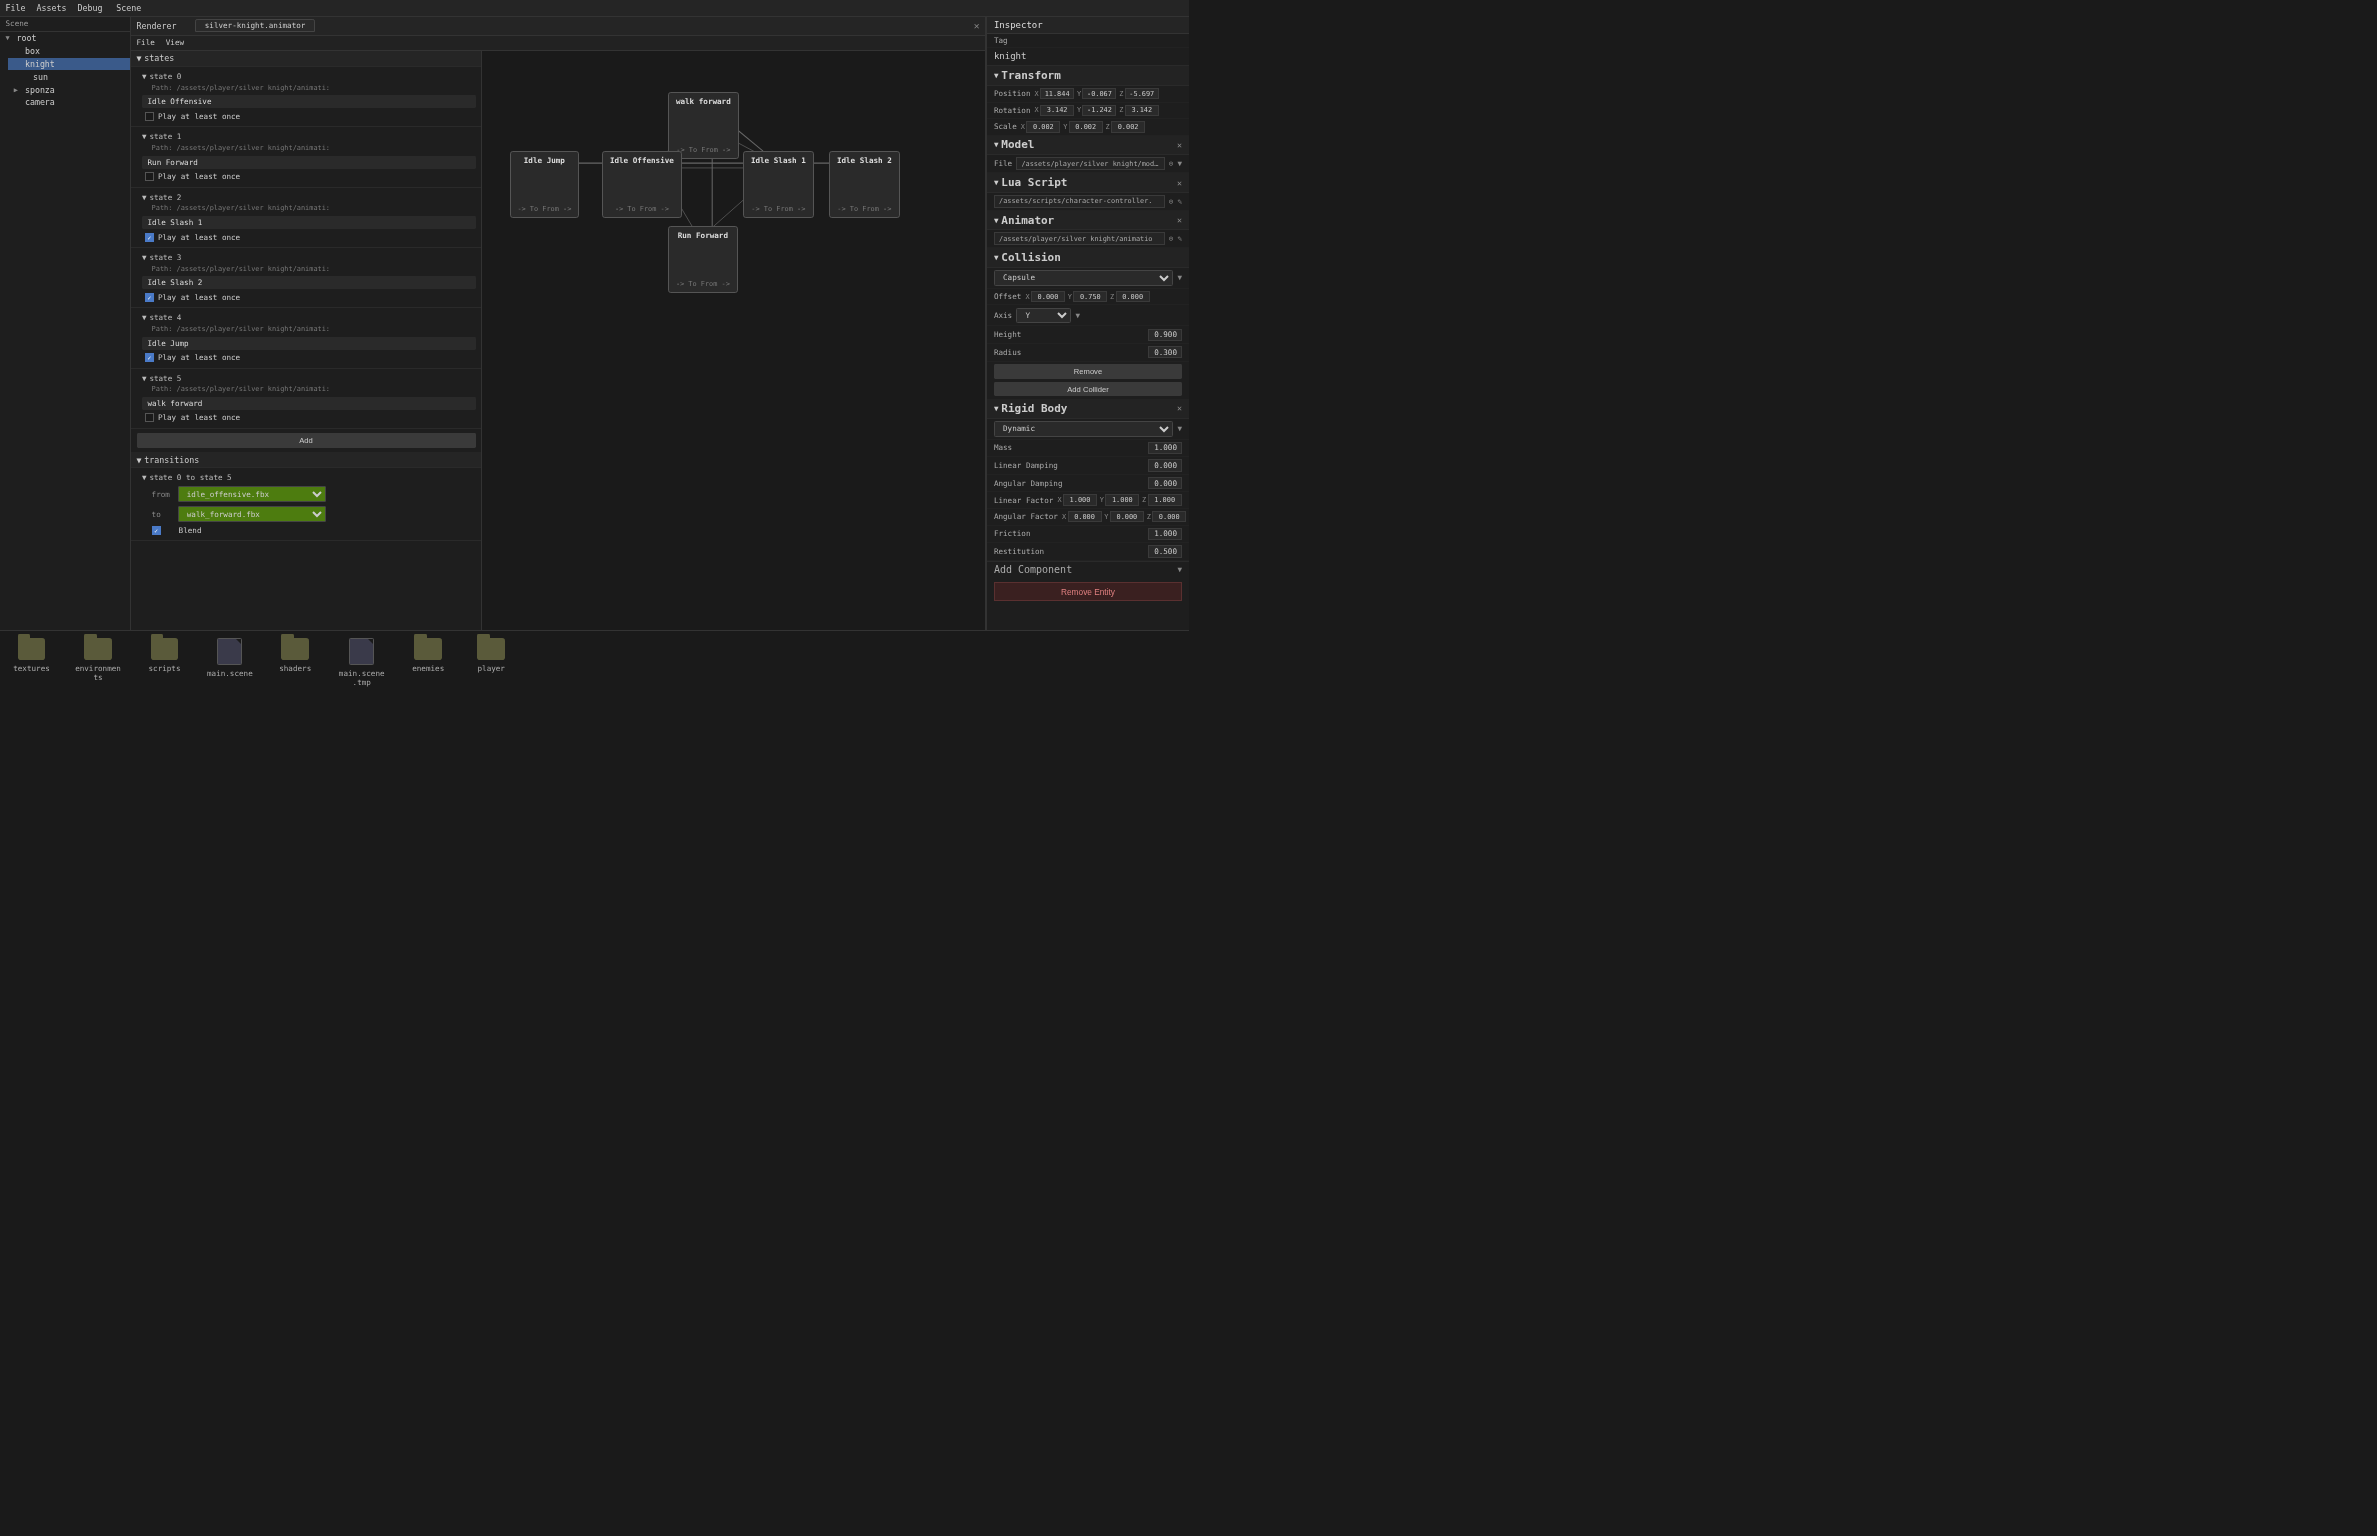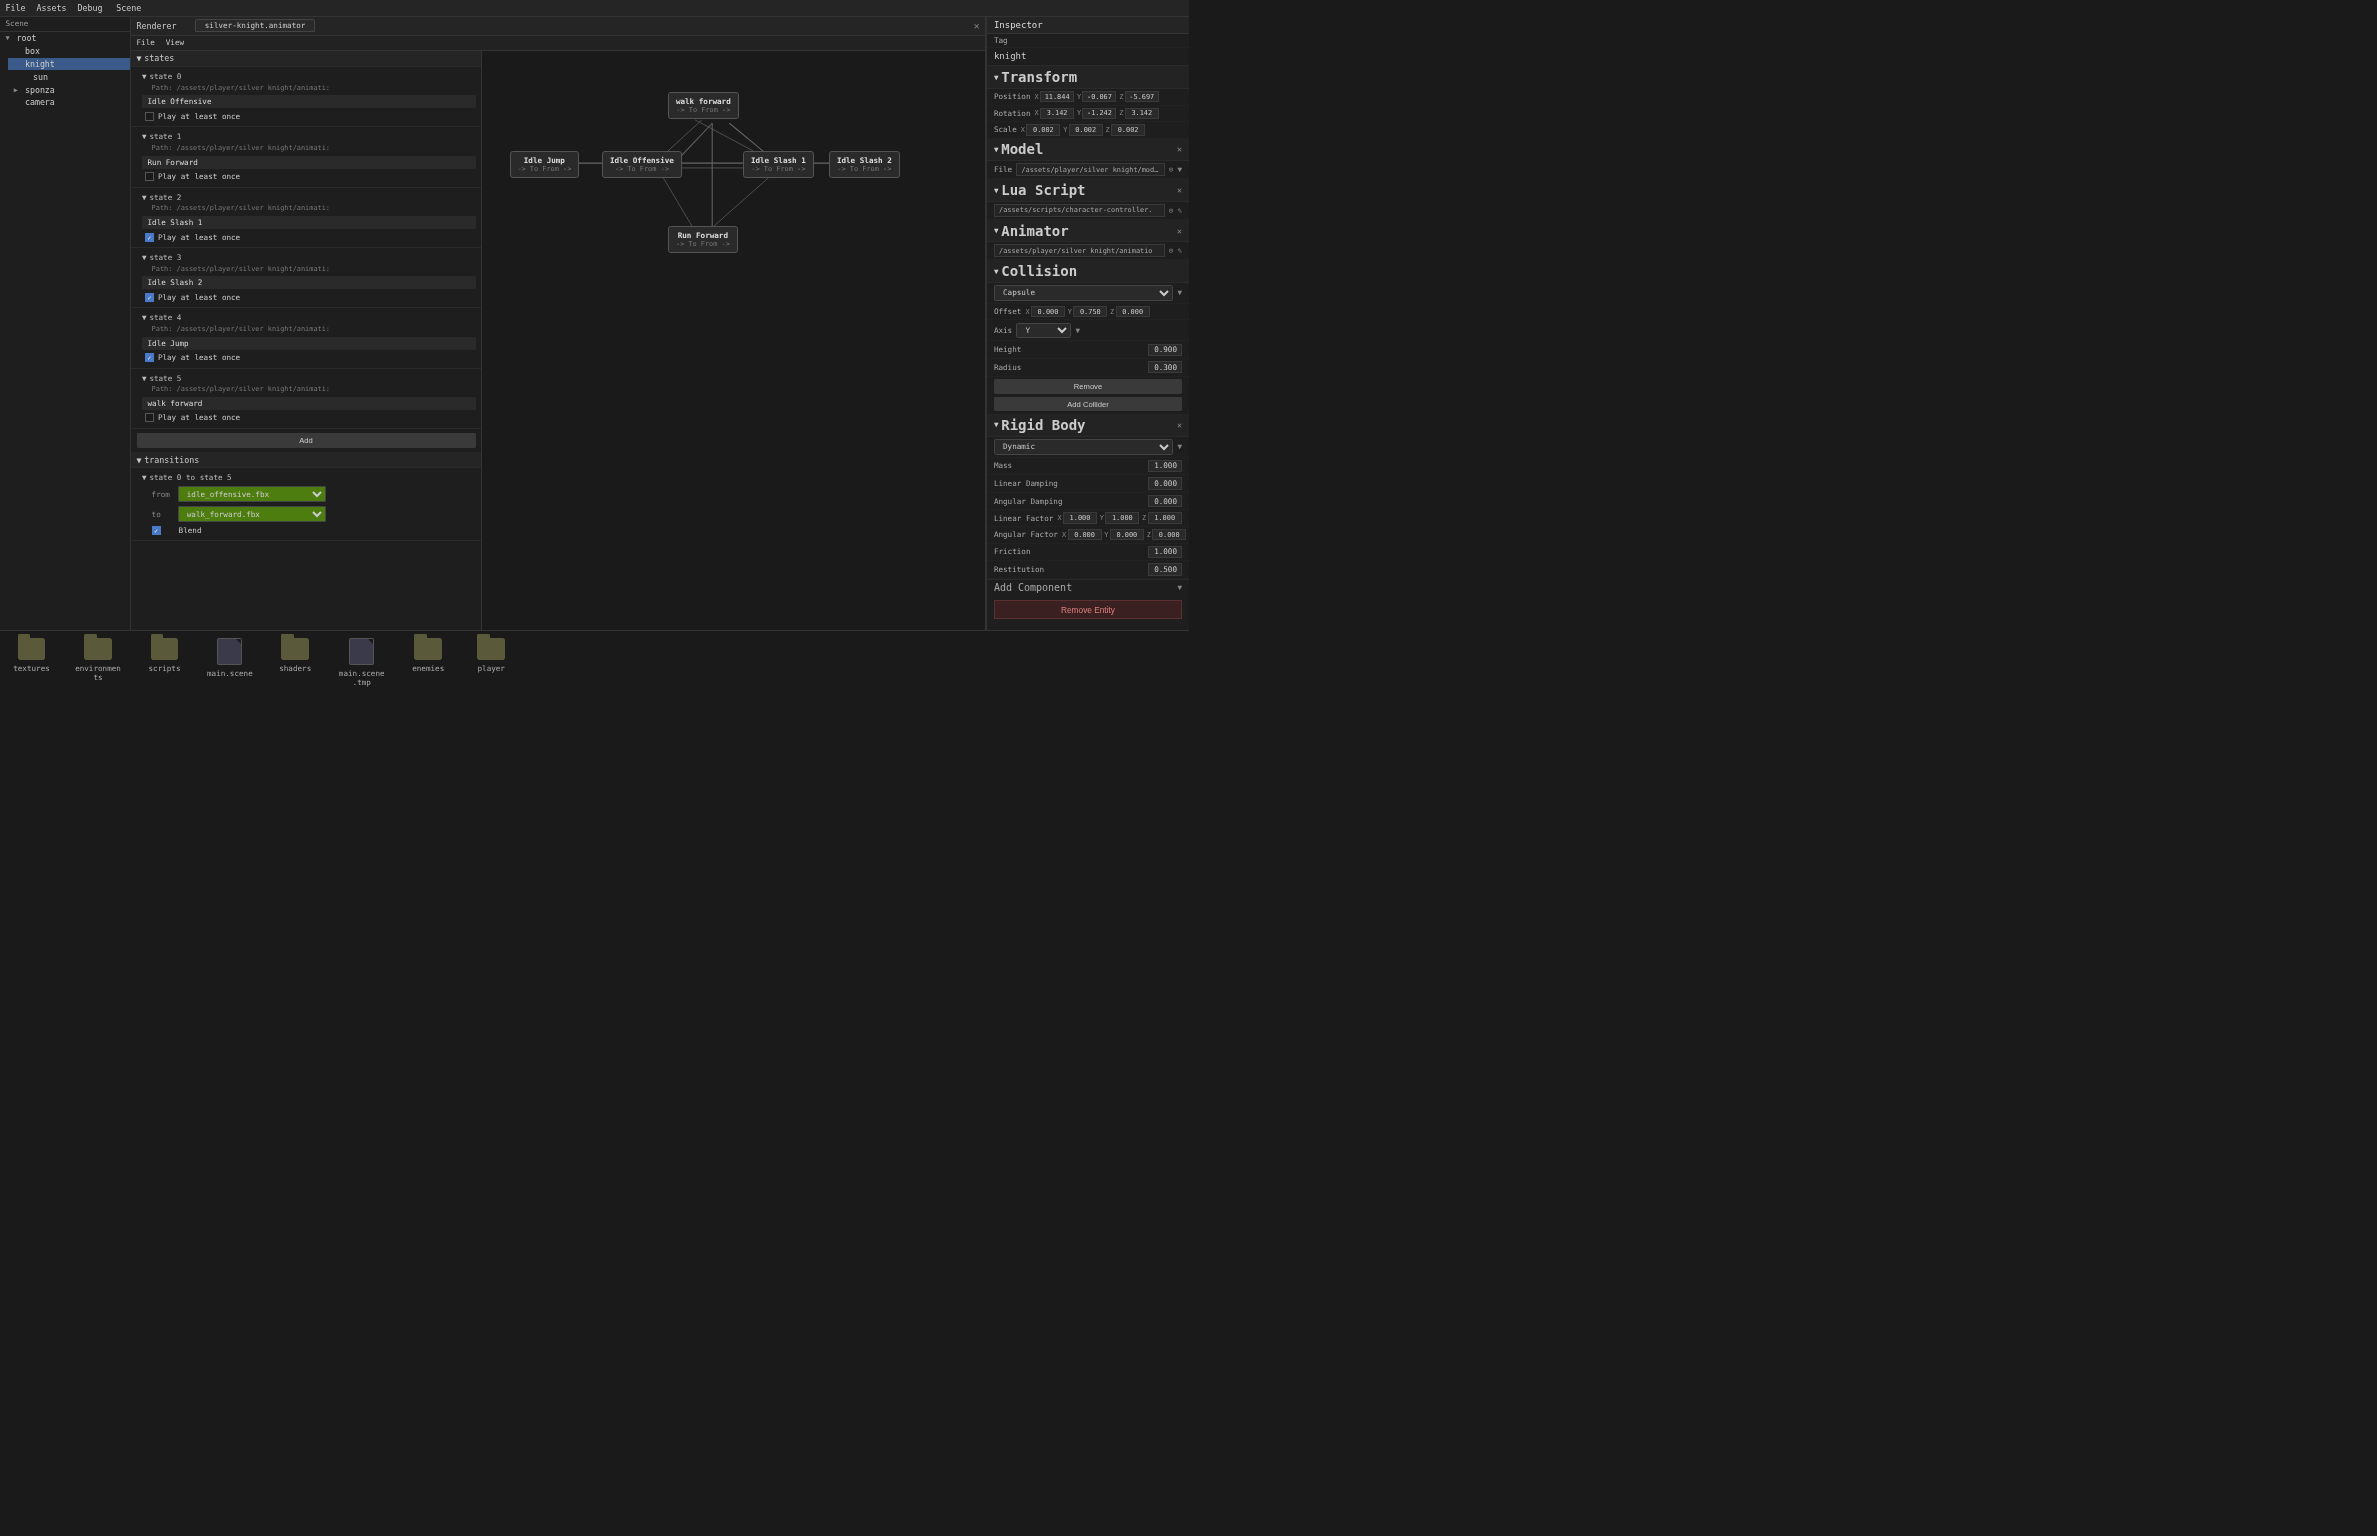--- a/index.html
+++ b/index.html
@@ -250,21 +250,21 @@
       border: 0.7px solid #555;
       border-radius: 2.8px;
       padding: 4.1px 6.9px;
       font-size: 7.6px;
       color: #ccc;
       text-align: center;
       min-width: 62px;
       cursor: pointer;
     }
     .graph-node .node-label { font-weight: bold; color: #ddd; }
-    .graph-node .node-sub { color: #777; font-size: 6.9px; }
+    .graph-node .node-sub { color: #777; font-size: 6.9px; margin-top: 40px; }
 
     svg.graph-lines {
       position: absolute;
       top: 0; left: 0;
       width: 100%; height: 100%;
       pointer-events: none;
     }
 
     
     .inspector-panel {
@@ -296,21 +296,21 @@
       padding: 2.8px 6.9px;
       background: #232323;
       border-bottom: 0.7px solid #2a2a2a;
       display: flex;
       align-items: center;
       gap: 2.8px;
       cursor: pointer;
       color: #ccc;
       font-size: 7.6px;
     }
-    .section-collapsible .sec-label { font-weight: bold; font-size: 14px; }
+    .section-collapsible .sec-label { font-weight: bold; font-size: 11px; }
     .section-collapsible .close-x { margin-left: auto; color: #888; font-size: 8.3px; cursor: pointer; }
     .prop-row {
       display: flex;
       align-items: center;
       padding: 2.1px 6.9px;
       border-bottom: 0.7px solid #222;
       gap: 4.1px;
     }
     .prop-label { color: #aaa; font-size: 7.6px; flex-shrink: 0; }
     .prop-xyz { display: flex; align-items: center; gap: 2.8px; flex: 1; }

